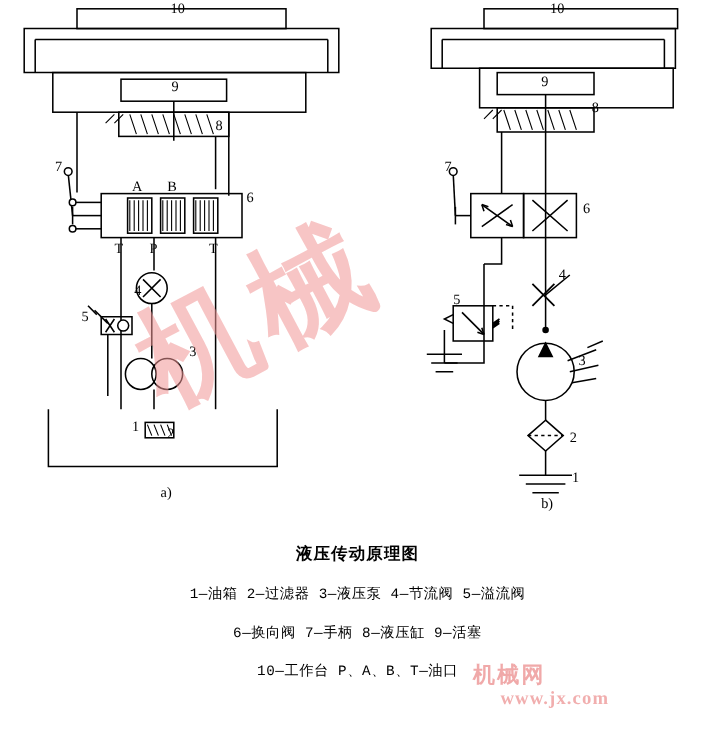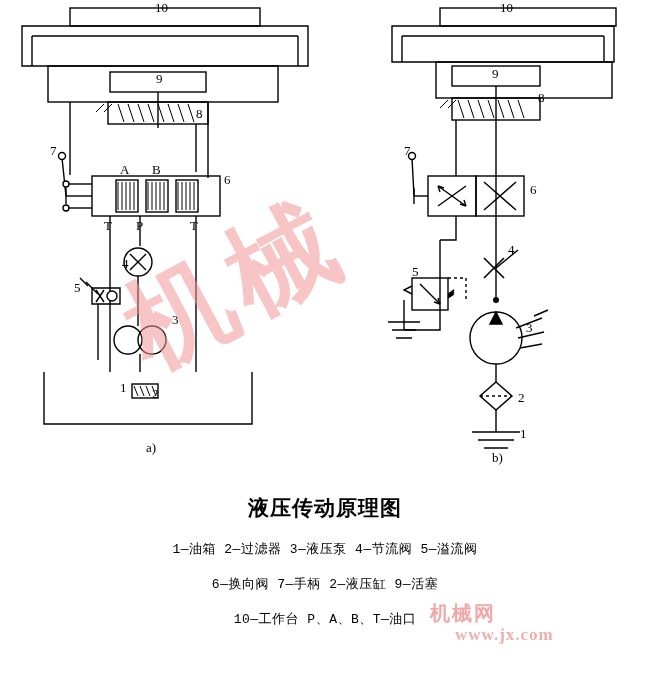--- a/index.html
+++ b/index.html
@@ -31,21 +31,21 @@
     position: absolute;
     left: 0;
     top: 480px;
     width: 650px;
     height: 202px;
     text-align: center;
   }
   .cap-title {
     font-family: "Liberation Serif", serif;
     font-weight: bold;
-    font-size: 21px;
+    font-size: 15px;
     letter-spacing: 1px;
     margin-top: 14px;
   }
   .cap-sub {
     font-family: "Liberation Serif", serif;
     font-size: 14.5px;
     margin-top: 20px;
     letter-spacing: 0.5px;
   }
   .cap-legend {
@@ -277,20 +277,20 @@
         </g>
       </g>
     </svg>
   </div>
 
   <div class="wm" id="wm-big">机械</div>
 
   <div id="caption-area">
     <div class="cap-title">液压传动原理图</div>
     <div class="cap-legend row1">1—油箱   2—过滤器   3—液压泵   4—节流阀   5—溢流阀</div>
-    <div class="cap-legend row2">6—换向阀   7—手柄   2—液压缸   9—活塞</div>
+    <div class="cap-legend row2">6—换向阀   7—手柄   8—液压缸   9—活塞</div>
     <div class="cap-legend row3">10—工作台   P、A、B、T—油口</div>
   </div>
 
   <div class="wm" id="wm-small2">www.jx.com</div>
   <div class="wm" id="wm-small">机械网</div>
 
 </div>
 
 </body></html>

